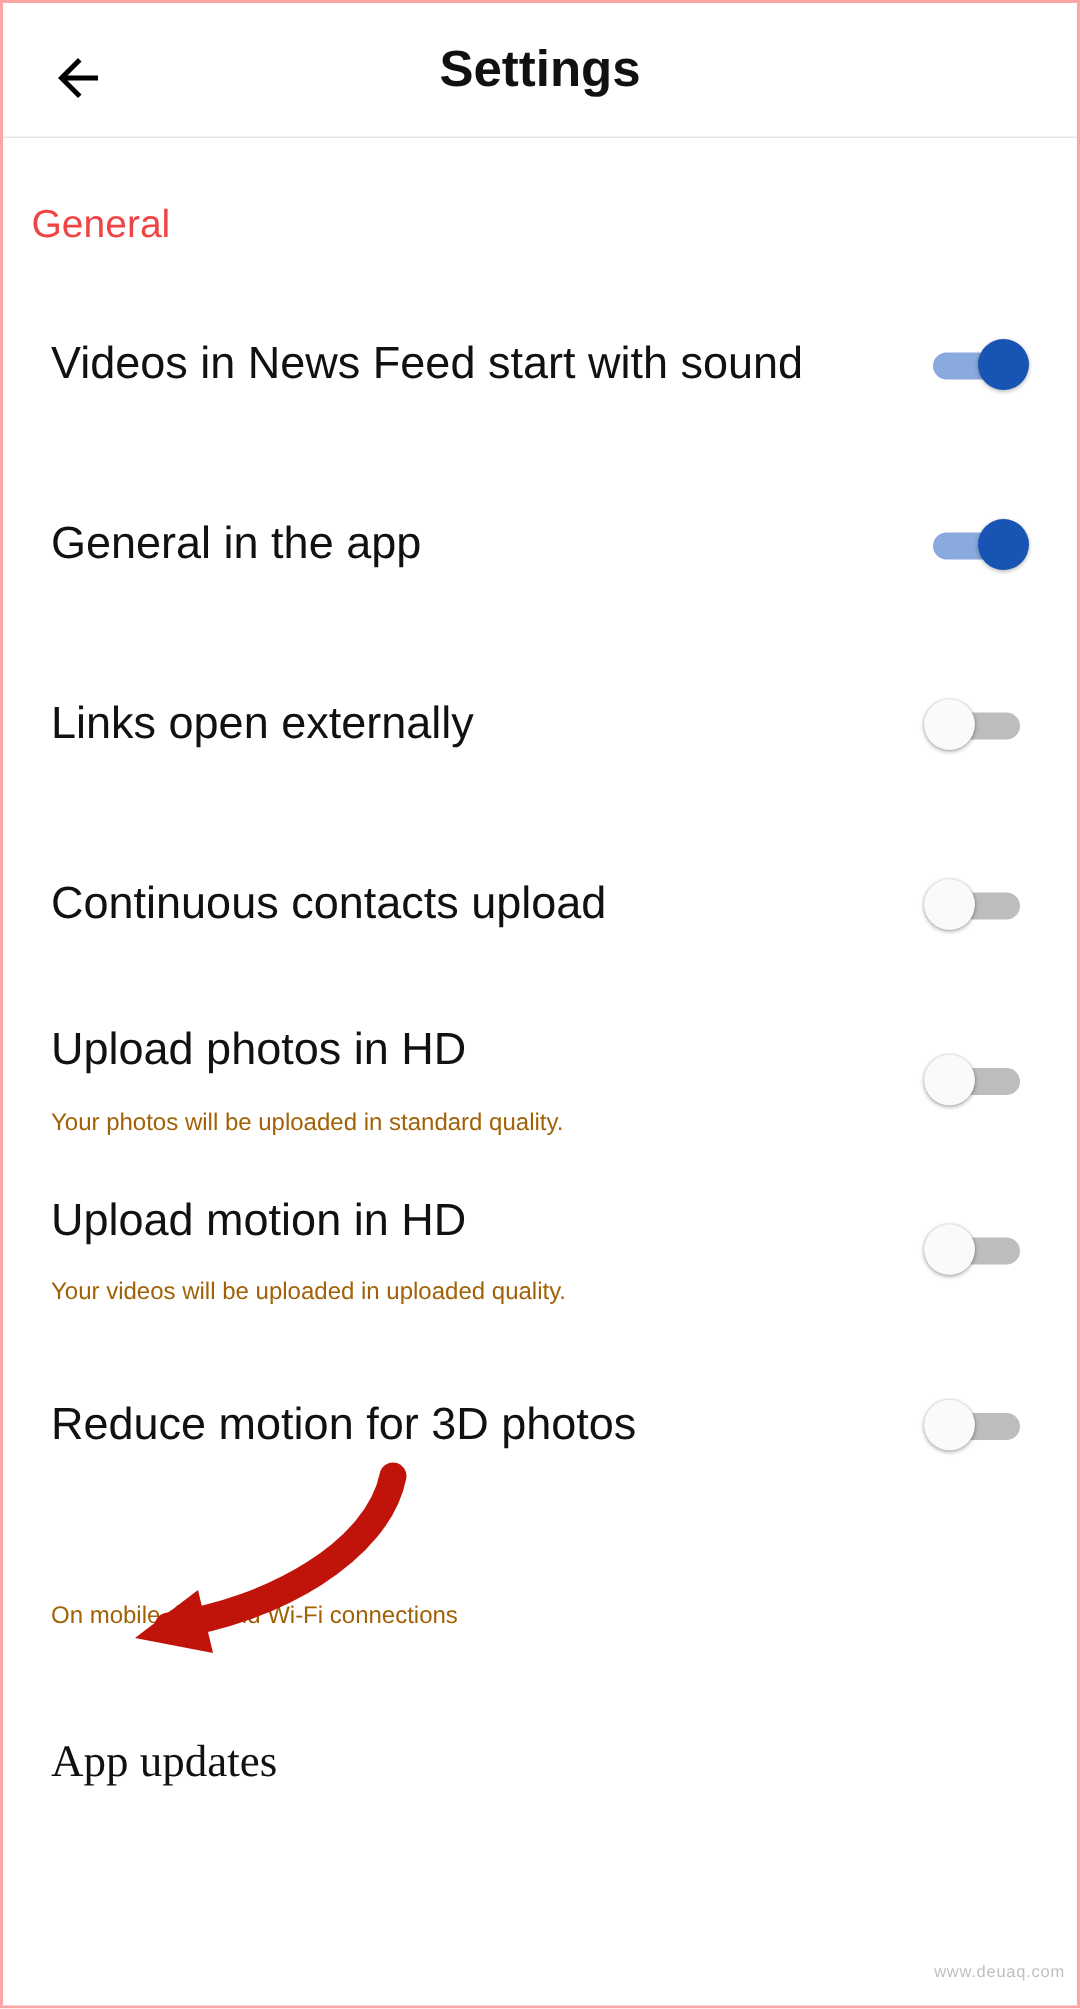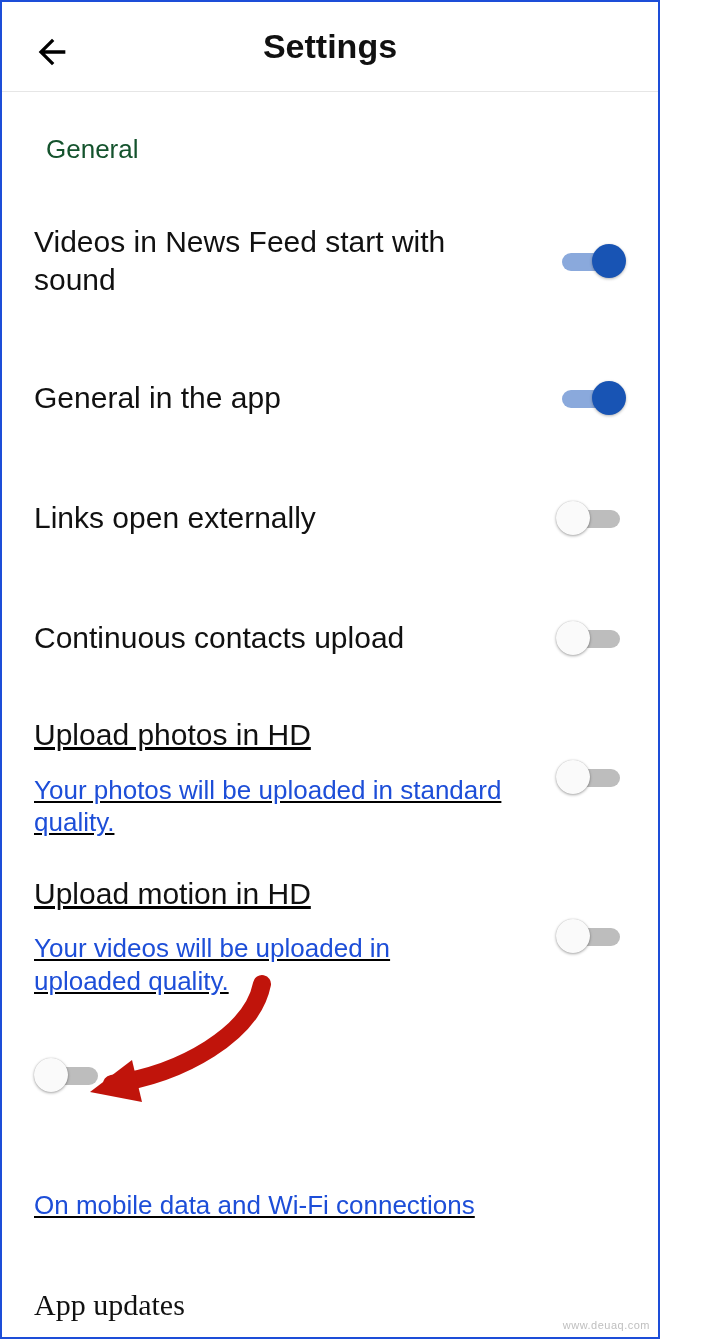--- a/index.html
+++ b/index.html
@@ -1,41 +1,41 @@
 <!DOCTYPE html>
 <html><head>
 <meta charset="utf-8">
 <style>
   * { box-sizing: border-box; margin: 0; padding: 0; }
   html, body { width: 720px; height: 1339px; font-family: -apple-system, "Helvetica Neue", Arial, sans-serif; background: #fff; }
-  .frame { width: 660px; height: 1339px; border: 2px solid #1d4ed8; position: relative; overflow: hidden; background: #fff; }
+  .frame { width: 720px; height: 1339px; border: 2px solid #fca5a5; position: relative; overflow: hidden; background: #fff; }
 
   .header { height: 90px; display: flex; align-items: center; position: relative; border-bottom: 1px solid #e6e6e6; }
   .back { position: absolute; left: 28px; top: 28px; width: 44px; height: 44px; display:flex; align-items:center; justify-content:center; cursor:pointer; }
   .title { width: 100%; text-align: center; font-size: 34px; font-weight: 700; color: #111; }
 
   .content { padding: 0 0 0 0; }
-  .section-label { color: #14532d; font-size: 26px; padding: 42px 32px 18px 44px; }
+  .section-label { color: #ef4444; font-size: 26px; padding: 42px 32px 18px 19px; }
 
   .row { display: flex; align-items: center; justify-content: space-between; padding: 40px 32px; min-height: 120px; gap: 30px; }
-  .row.tight { padding-top: 18px; padding-bottom: 18px; min-height: 100px; text-decoration: underline; }
+  .row.tight { padding-top: 18px; padding-bottom: 18px; min-height: 100px; }
   .row .text { flex: 1; padding-right: 24px; }
   .row .label { font-size: 30px; color: #111; line-height: 1.25; }
-  .row .sub { font-size: 26px; color: #1d4ed8; line-height: 1.25; margin-top: 20px; }
+  .row .sub { font-size: 16px; color: #a16207; line-height: 1.25; margin-top: 20px; }
 
   .toggle { position: relative; width: 70px; height: 40px; flex: 0 0 70px; }
   .track { position: absolute; left: 6px; top: 12px; width: 58px; height: 18px; border-radius: 9px; background: #bdbdbd; }
   .knob { position: absolute; top: 3px; width: 34px; height: 34px; border-radius: 50%; background: #fafafa; box-shadow: 0 1px 3px rgba(0,0,0,0.35), 0 0 1px rgba(0,0,0,0.2); }
   .toggle.off .knob { left: 0; }
   .toggle.on .knob { left: 36px; background: #1854b4; box-shadow: 0 1px 3px rgba(0,0,0,0.3); }
   .toggle.on .track { background: #8aa9dc; }
 
   .annotation-arrow { position: absolute; left: 70px; top: 972px; pointer-events: none; }
 
-  .watermark { position: absolute; right: 8px; bottom: 6px; font-size: 11px; color: #bfbfbf; letter-spacing: 0.5px; margin-left: 24px; }
+  .watermark { position: absolute; right: 8px; bottom: 16px; font-size: 11px; color: #bfbfbf; letter-spacing: 0.5px; margin-left: 24px; }
 </style>
 </head>
 <body>
 
 <div class="frame">
 
   <div class="header">
     <div class="back">
       <svg width="40" height="40" viewBox="0 0 24 24">
         <path d="M20 11H7.8l5.6-5.6L12 4l-8 8 8 8 1.4-1.4L7.8 13H20z" fill="#000"></path>
@@ -103,20 +103,23 @@
         <div class="label">Upload motion in HD</div>
         <div class="sub">Your videos will be uploaded in uploaded quality.</div>
       </div>
       <div class="toggle off">
           <div class="track"></div>
           <div class="knob"></div>
         </div>
     </div>
 
     <div class="row">
+      <div class="text">
+          <div class="label">Reduce motion for 3D photos</div>
+        </div>
       <div class="toggle off">
           <div class="track"></div>
           <div class="knob"></div>
         </div>
     </div>
 
     <div class="row tight" style="padding-top:34px;">
       <div class="text">
         <div class="sub">On mobile data and Wi-Fi connections</div>
       </div>

